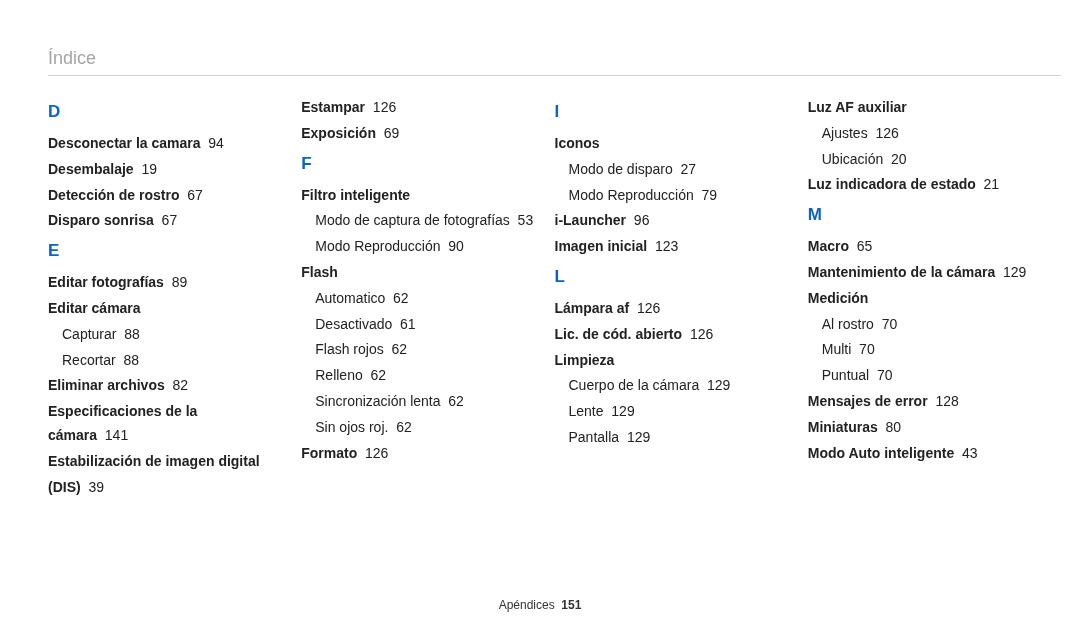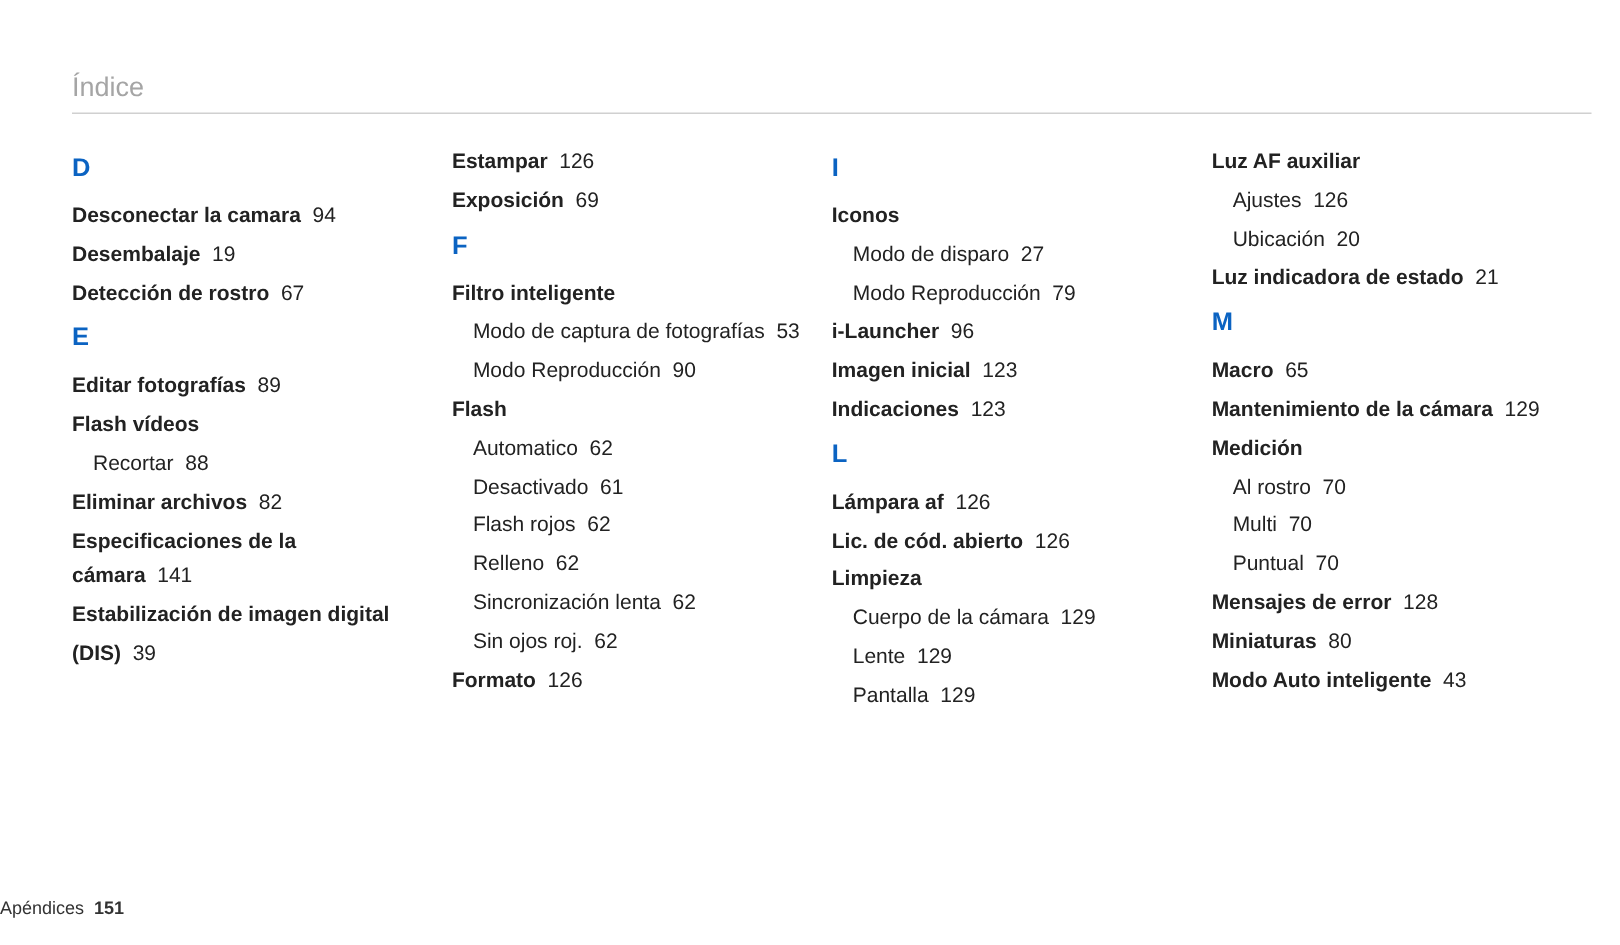--- a/index.html
+++ b/index.html
@@ -62,20 +62,21 @@
     font-weight: 400;
   }
   .page-num {
     font-weight: 400;
   }
   .footer {
     position: absolute;
     bottom: 18px;
     left: 0;
     width: 100%;
+    text-align: center;
     font-size: 12px;
     color: #333;
   }
   .footer .pg {
     font-weight: 700;
   }
 </style>
 </head>
 <body>
 
@@ -84,25 +85,27 @@
   <hr class="rule">
 
   <div class="columns">
 
     <div class="col">
       <span class="letter">D</span>
 
       <span class="entry bold"><span>Desconectar la camara</span>&nbsp;&nbsp;<span class="page-num">94</span></span>
       <span class="entry bold"><span>Desembalaje</span>&nbsp;&nbsp;<span class="page-num">19</span></span>
       <span class="entry bold"><span>Detección de rostro</span>&nbsp;&nbsp;<span class="page-num">67</span></span>
+      <span class="entry bold"><span>Disparo sonrisa</span>&nbsp;&nbsp;<span class="page-num">67</span></span>
 
       <span class="letter">E</span>
 
       <span class="entry bold"><span>Editar fotografías</span>&nbsp;&nbsp;<span class="page-num">89</span></span>
-      <span class="entry bold"><span>Flash vídeos</span></span>
+      <span class="entry bold"><span>Editar cámara</span></span>
+        <span class="entry sub"><span>Capturar</span>&nbsp;&nbsp;<span class="page-num">88</span></span>
         <span class="entry sub"><span>Recortar</span>&nbsp;&nbsp;<span class="page-num">88</span></span>
       <span class="entry bold"><span>Eliminar archivos</span>&nbsp;&nbsp;<span class="page-num">82</span></span>
       <span class="entry bold"><span>Especificaciones de la cámara</span>&nbsp;&nbsp;<span class="page-num">141</span></span>
       <span class="entry bold"><span>Estabilización de imagen digital</span></span>
       <span class="entry bold"><span>(DIS)</span>&nbsp;&nbsp;<span class="page-num">39</span></span>
     </div>
 
     <div class="col">
       <span class="entry bold"><span>Estampar</span>&nbsp;&nbsp;<span class="page-num">126</span></span>
       <span class="entry bold"><span>Exposición</span>&nbsp;&nbsp;<span class="page-num">69</span></span>
@@ -123,21 +126,20 @@
     </div>
 
     <div class="col">
       <span class="letter">I</span>
 
       <span class="entry bold"><span>Iconos</span></span>
         <span class="entry sub"><span>Modo de disparo</span>&nbsp;&nbsp;<span class="page-num">27</span></span>
         <span class="entry sub"><span>Modo Reproducción</span>&nbsp;&nbsp;<span class="page-num">79</span></span>
       <span class="entry bold"><span>i-Launcher</span>&nbsp;&nbsp;<span class="page-num">96</span></span>
       <span class="entry bold"><span>Imagen inicial</span>&nbsp;&nbsp;<span class="page-num">123</span></span>
-      <span class="entry bold"><span>Indicaciones</span>&nbsp;&nbsp;<span class="page-num">123</span></span>
 
       <span class="letter">L</span>
 
       <span class="entry bold"><span>Lámpara af</span>&nbsp;&nbsp;<span class="page-num">126</span></span>
       <span class="entry bold"><span>Lic. de cód. abierto</span>&nbsp;&nbsp;<span class="page-num">126</span></span>
       <span class="entry bold"><span>Limpieza</span></span>
         <span class="entry sub"><span>Cuerpo de la cámara</span>&nbsp;&nbsp;<span class="page-num">129</span></span>
         <span class="entry sub"><span>Lente</span>&nbsp;&nbsp;<span class="page-num">129</span></span>
         <span class="entry sub"><span>Pantalla</span>&nbsp;&nbsp;<span class="page-num">129</span></span>
     </div>

